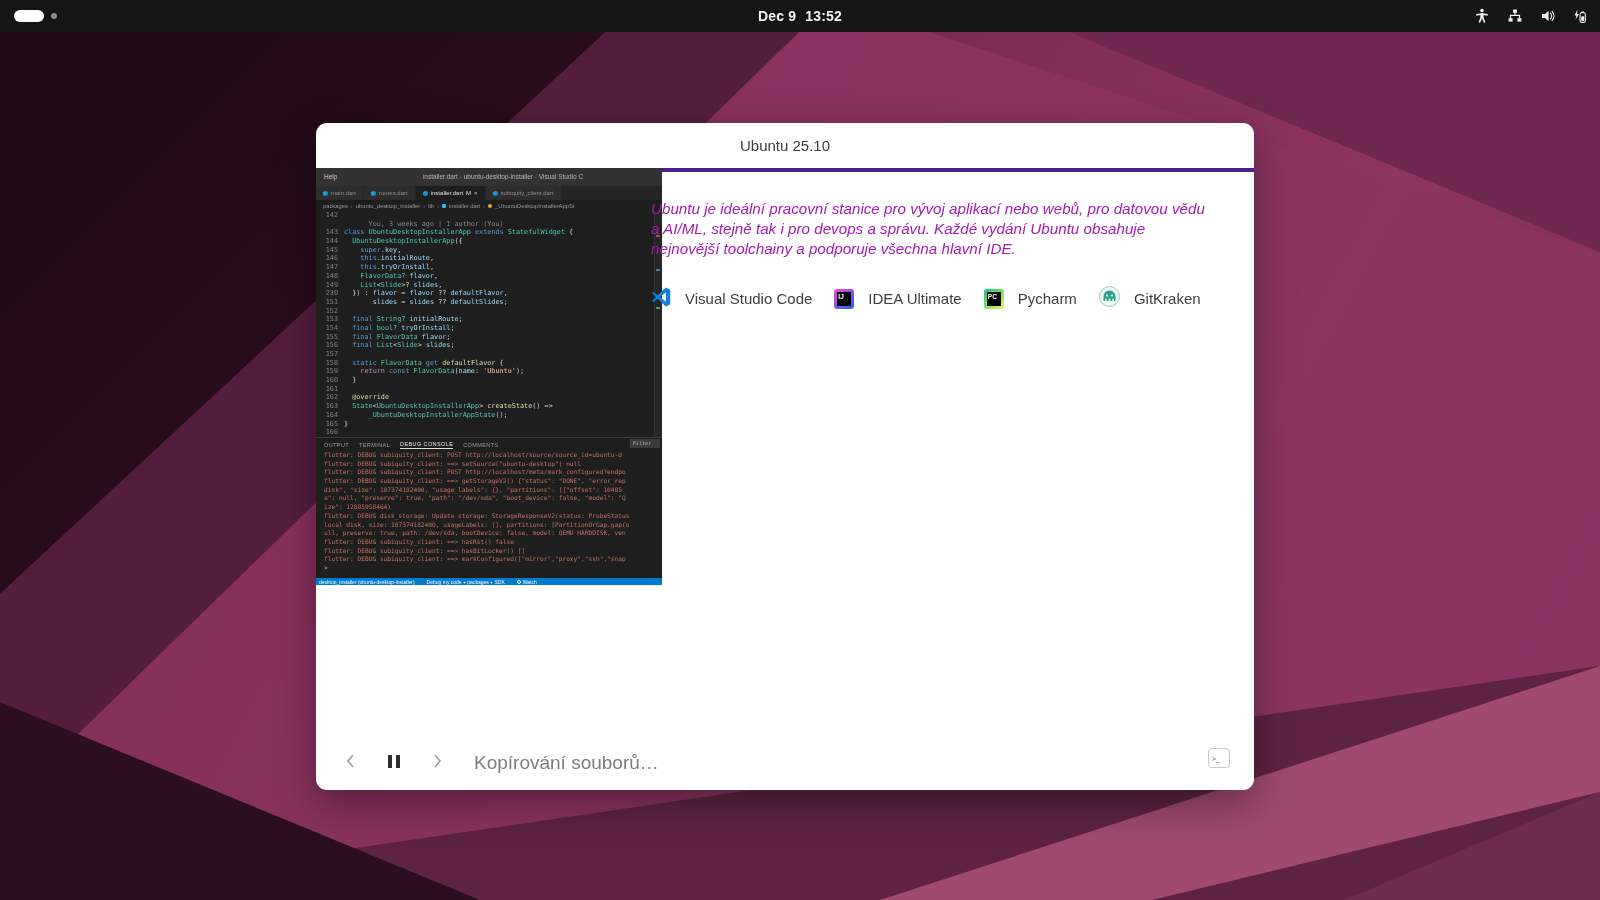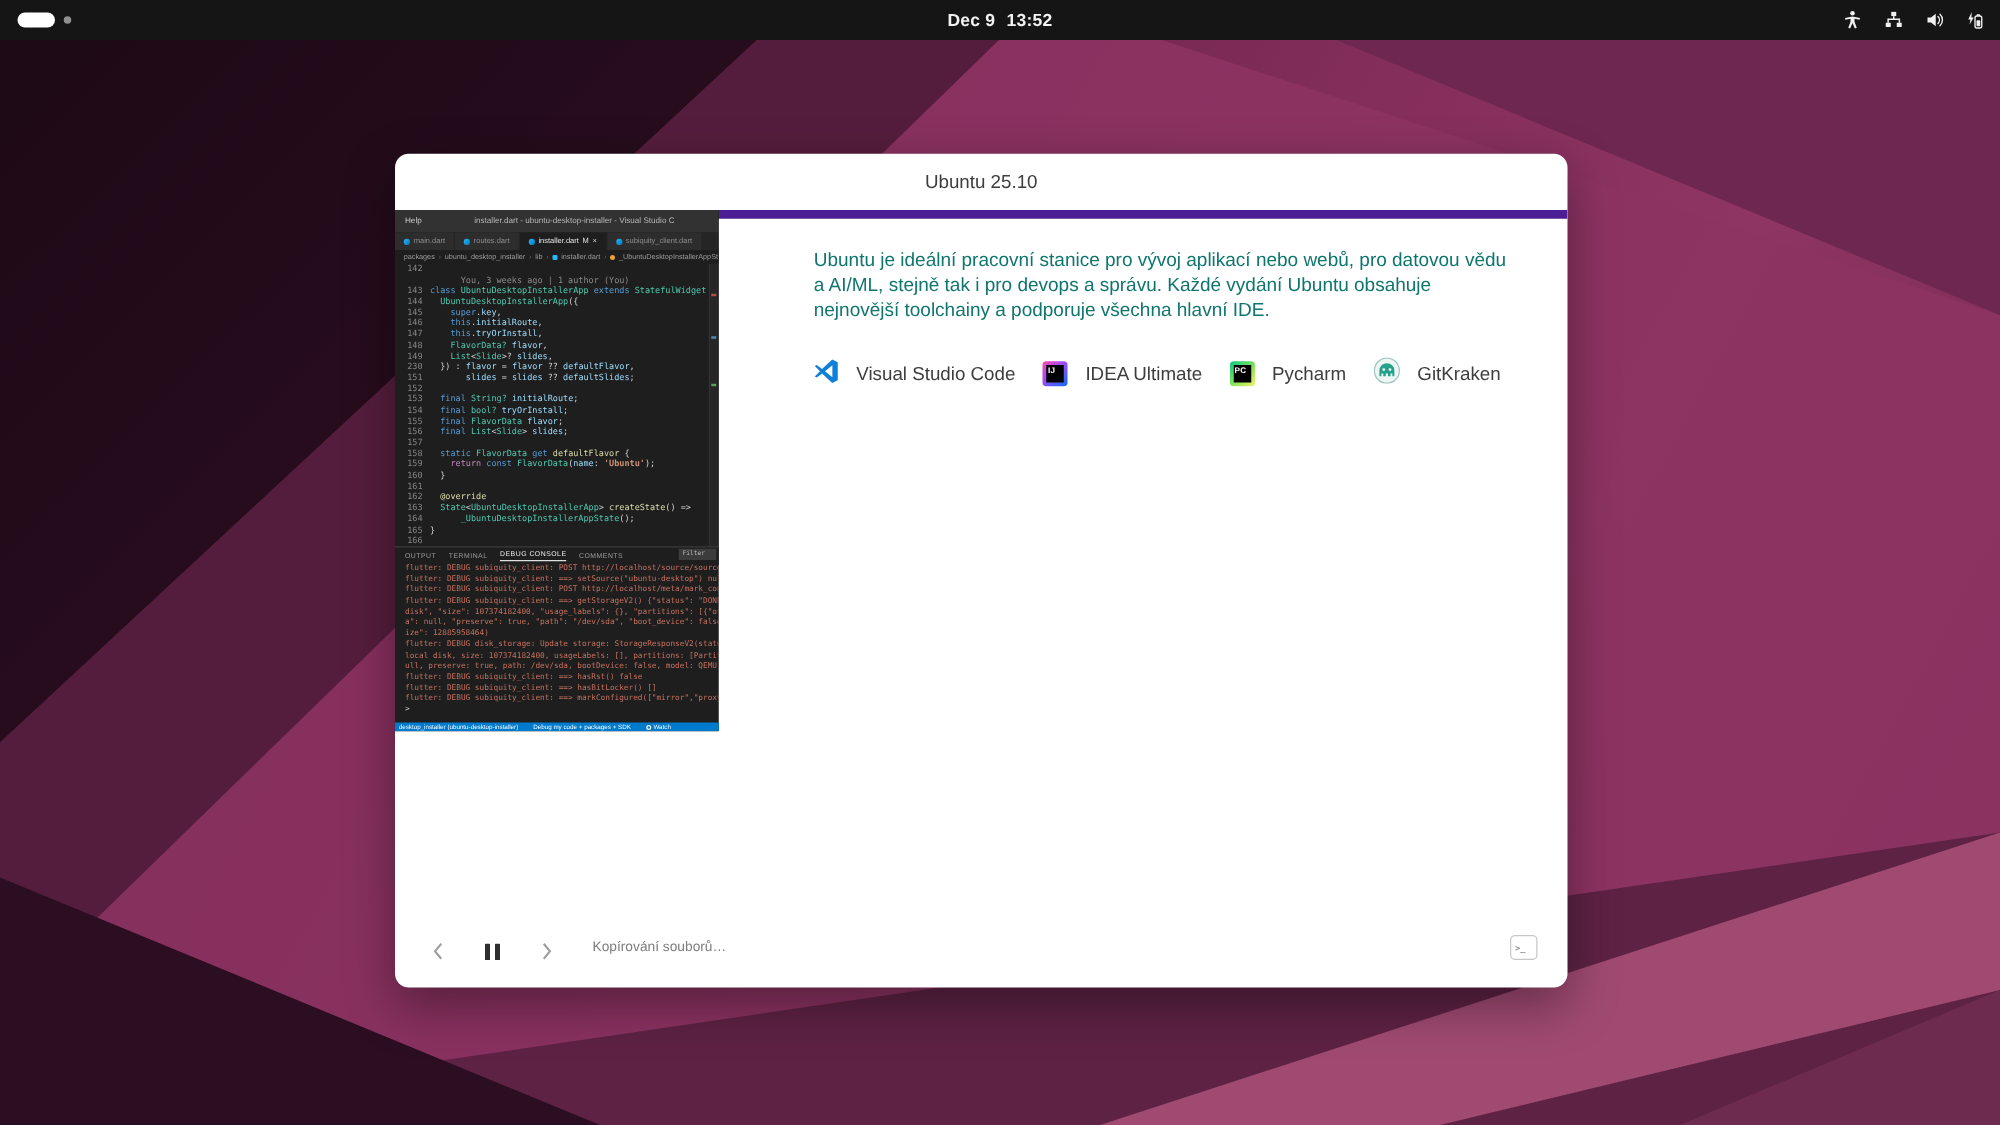--- a/index.html
+++ b/index.html
@@ -21,44 +21,44 @@
   .f8{background:#6d2c4f;clip-path:polygon(84% 100%,100% 88%,100% 100%);}
   
   .topbar{position:absolute;left:0;top:0;width:1600px;height:32px;background:#151515;color:#f2f2f2;z-index:50;}
   .ws-pill{position:absolute;left:14px;top:10px;width:30px;height:12px;border-radius:6px;background:#ffffff;}
   .ws-dot{position:absolute;left:51px;top:13px;width:6px;height:6px;border-radius:3px;background:#8f8f8f;}
   .clock{position:absolute;left:0;top:0;width:100%;height:32px;display:flex;align-items:center;justify-content:center;gap:9px;font-size:14px;font-weight:600;letter-spacing:.2px;}
   .tray{position:absolute;right:10px;top:0;height:32px;display:flex;align-items:center;gap:17px;}
   .tray svg{display:block;}
   
   .dialog{position:absolute;left:316px;top:123px;width:938px;height:667px;background:#ffffff;border-radius:11px;box-shadow:0 14px 40px rgba(0,0,0,.38);overflow:hidden;}
-  .dlg-header{position:absolute;left:0;top:0;width:100%;height:45px;border-bottom:7px solid #4c1d95;display:flex;align-items:center;justify-content:center;}
+  .dlg-header{position:absolute;left:0;top:0;width:100%;height:45px;border-bottom:4px solid #4c1d95;display:flex;align-items:center;justify-content:center;}
   .dlg-title{font-size:15px;color:#3d3d3d;}
   .slide-right{position:absolute;left:335px;top:45px;right:48px;}
   .slide-heading{margin-top:51px;width:575px;font-size:38px;line-height:57px;font-weight:300;color:#3b3b3b;}
-  .slide-body{margin-top:31px;width:557px;font-size:15.2px;line-height:20px;color:#0f766e;}
+  .slide-body{margin-top:31px;width:557px;font-size:15.2px;line-height:20px;color:#a21caf;font-style:italic;}
   .logo-row{margin-top:27px;display:flex;align-items:center;gap:22px;}
   .logo-item{display:flex;align-items:center;gap:14px;}
   .logo-label{font-size:15px;color:#3d3d3d;}
   .logo-badge{width:20px;height:20px;border-radius:3px;position:relative;display:block;}
   .badge-idea{background:linear-gradient(140deg,#fc4ea2 0%,#b249f3 35%,#0b6df8 100%);}
   .badge-pycharm{background:linear-gradient(140deg,#0ac97f 0%,#86e45c 55%,#f6f26a 100%);}
   .badge-inner{position:absolute;left:3px;top:3px;right:3px;bottom:3px;background:#000;color:#fff;font-size:6.5px;font-weight:700;line-height:7px;padding:1px 0 0 1px;box-sizing:border-box;letter-spacing:.2px;}
   
   .dlg-footer{position:absolute;left:0;bottom:0;width:100%;height:58px;}
   .nav-btn{position:absolute;top:17px;width:24px;height:24px;display:flex;align-items:center;justify-content:center;background:none;border:none;padding:0;cursor:pointer;}
   .nav-back{left:22px;}
   .nav-pause{left:66px;}
   .nav-fwd{left:109px;}
   .pause-glyph{display:flex;gap:4px;}
   .pause-glyph i{display:block;width:4px;height:13px;background:#2e2e2e;border-radius:.5px;}
-  .footer-status{position:absolute;left:158px;top:20px;font-size:11px;color:#7d7d7d;}
+  .footer-status{position:absolute;left:158px;top:20px;font-size:19px;color:#7d7d7d;}
   .term-btn{position:absolute;right:24px;top:16px;width:22px;height:20px;border:1px solid #c6c6c6;border-radius:4px;background:#fff;color:#8d8d8d;font-family:"DejaVu Sans Mono",monospace;font-size:7px;font-weight:700;line-height:9px;text-align:left;padding:2px 0 0 3px;box-sizing:border-box;cursor:pointer;}
   
-  .shot{position:absolute;left:0;top:45px;width:259px;height:417px;background:#1e1e1e;overflow:hidden;font-family:"DejaVu Sans Mono",monospace;}
+  .shot{position:absolute;left:0;top:45px;width:298px;height:417px;background:#1e1e1e;overflow:hidden;font-family:"DejaVu Sans Mono",monospace;padding-left:48px;}
   .vs-titlebar{position:absolute;left:0;top:0;width:100%;height:18px;background:#323233;}
   .vs-menu{position:absolute;left:8px;top:5px;font-size:6.5px;color:#cccccc;font-family:"Liberation Sans",sans-serif;}
   .vs-title{position:absolute;left:30px;right:2px;top:5px;font-size:6.5px;color:#b6b6b6;text-align:center;white-space:nowrap;overflow:hidden;font-family:"Liberation Sans",sans-serif;}
   .vs-tabbar{position:absolute;left:0;top:18px;width:100%;height:14px;background:#252526;display:flex;}
   .vtab{display:flex;align-items:center;gap:3px;padding:0 7px;background:#2d2d2d;border-right:1px solid #252526;font-size:6px;color:#8f8f8f;font-family:"Liberation Sans",sans-serif;white-space:nowrap;}
   .vtab.active{background:#1e1e1e;color:#e3e3e3;}
   .dart-dot{width:5px;height:5px;border-radius:50%;background:linear-gradient(135deg,#29b6f6,#0277bd);flex:none;}
   .vtab-mod{color:#e3e3e3;}
   .vtab-close{color:#d0d0d0;}
   .vs-breadcrumb{position:absolute;left:0;top:32px;width:100%;height:11px;background:#1e1e1e;display:flex;align-items:center;gap:3px;padding-left:7px;font-size:5.8px;color:#9a9a9a;font-family:"Liberation Sans",sans-serif;white-space:nowrap;overflow:hidden;}

